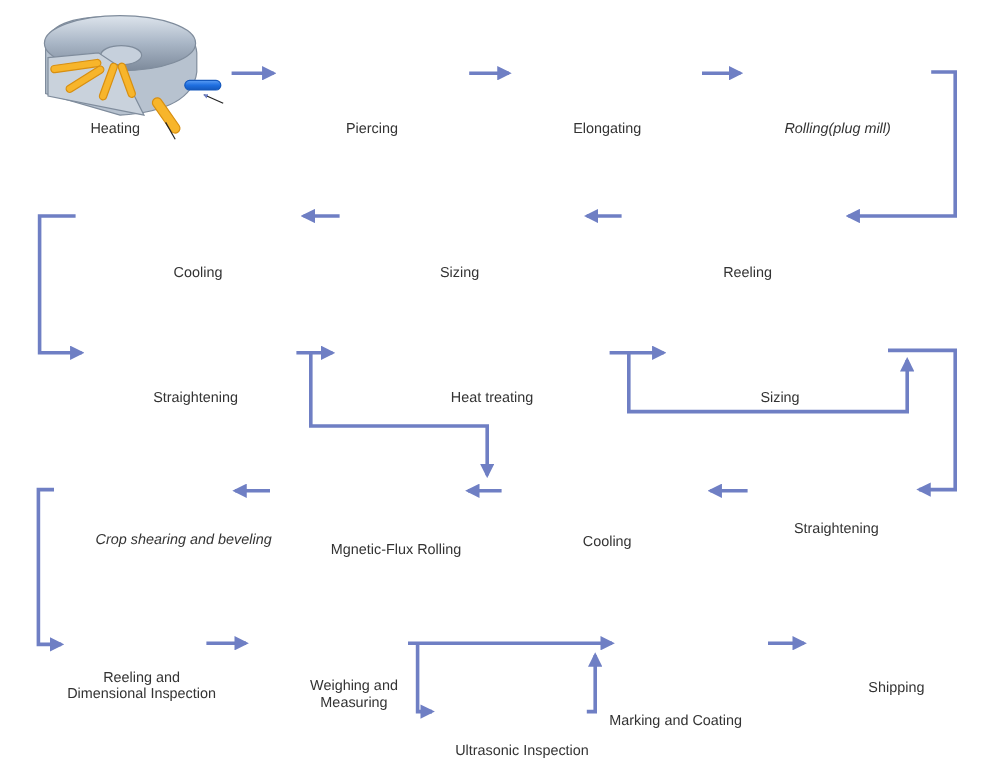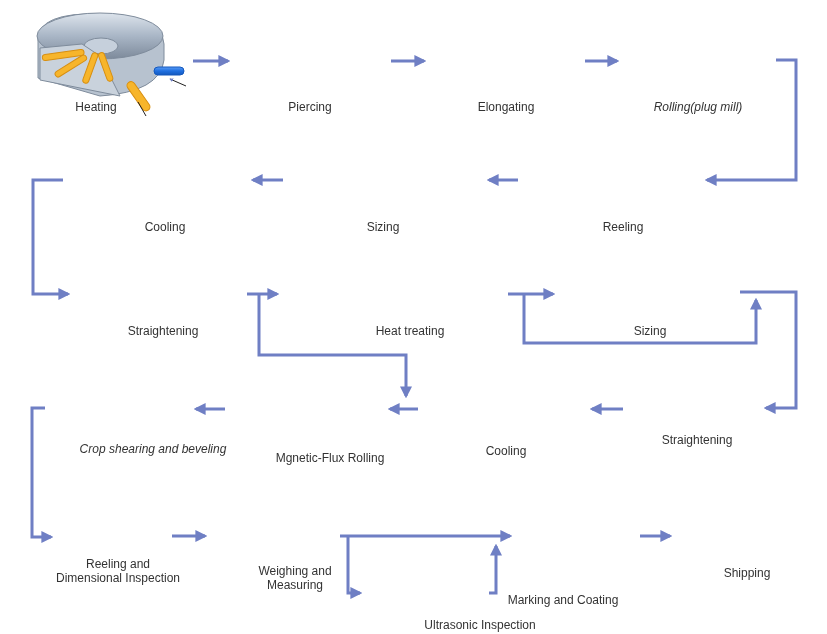--- a/index.html
+++ b/index.html
@@ -295,18 +295,18 @@
 <div class="lbl" style="left:153px; top:442px;font-style:italic;">Crop shearing and beveling</div>
 
 <div class="lbl" style="left:118px; top:557px;">
   <div>Reeling and</div>
   <div>Dimensional Inspection</div>
 </div>
 <div class="lbl" style="left:275px; top:564px;margin-left:20px;">
   <div>Weighing and</div>
   <div>Measuring</div>
 </div>
-<div class="lbl" style="left:435px; top:618px;margin-left:45px;">Ultrasonic Inspection</div>
+<div class="lbl" style="left:435px; top:618px;">Ultrasonic Inspection</div>
 <div class="lbl" style="left:563px; top:566px;margin-top:27px;">Marking and Coating</div>
 <div class="lbl" style="left:747px; top:566px;">Shipping</div>
 
 
 
 
 </body></html>

